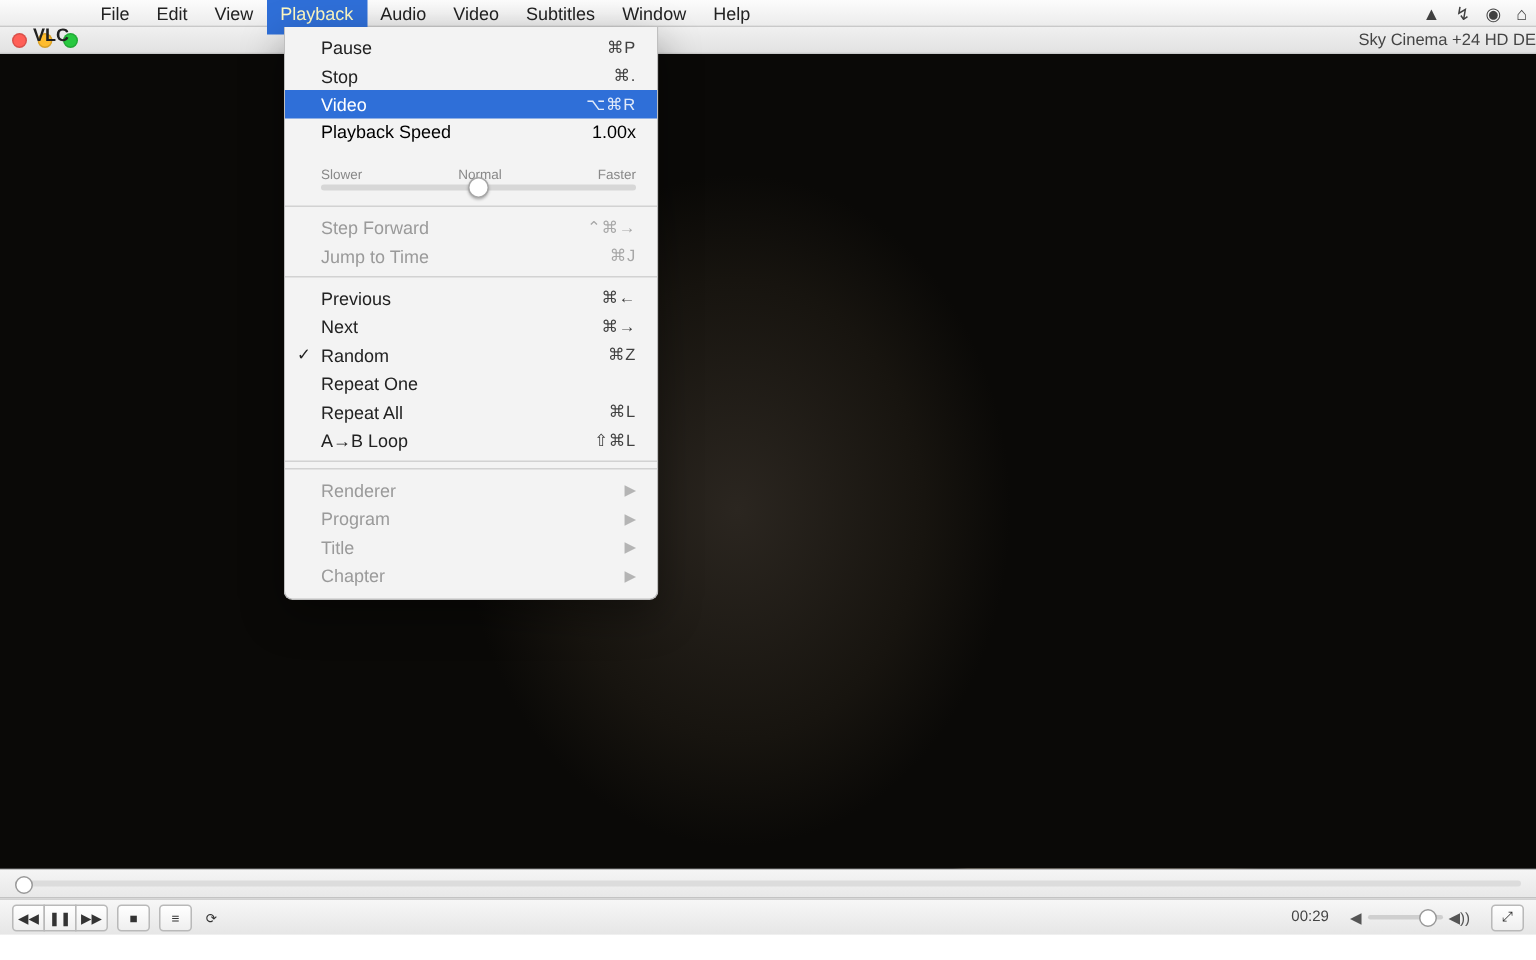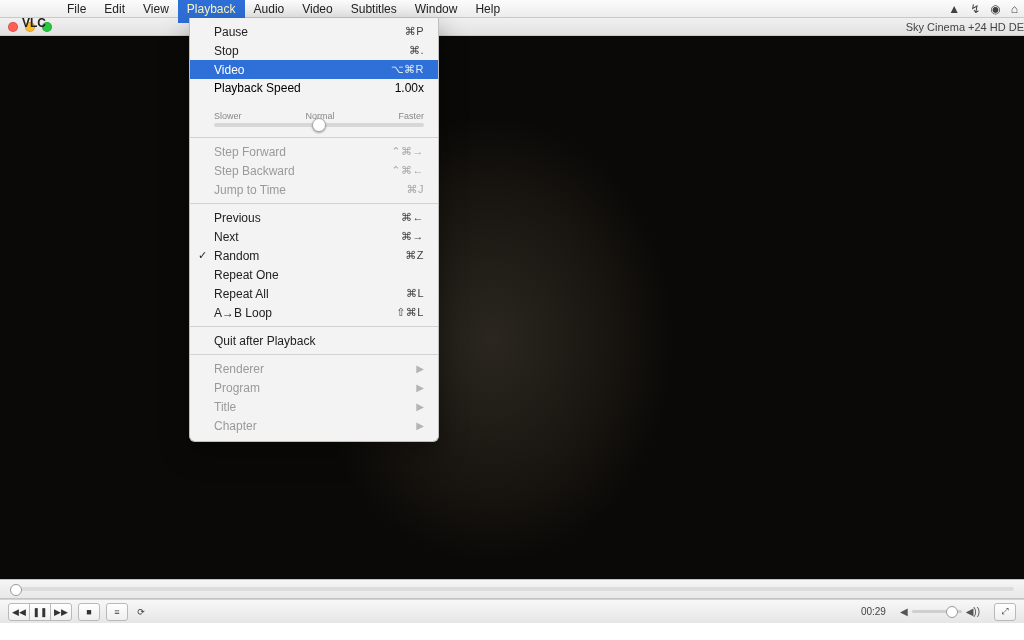--- a/index.html
+++ b/index.html
@@ -198,24 +198,20 @@
     <div class="speed-track"></div>
   </div>
 
   <div class="dd-sep"></div>
 
   <div class="dd-row disabled">
     <span>Step Forward</span>
       <span class="sc">⌃⌘→</span>
   </div>
   <div class="dd-row disabled">
-    <span>Step Backward</span>
-      <span class="sc">⌃⌘←</span>
-  </div>
-  <div class="dd-row disabled">
     <span>Jump to Time</span>
       <span class="sc">⌘J</span>
   </div>
 
   <div class="dd-sep"></div>
 
   <div class="dd-row">
     <span>Previous</span>
       <span class="sc">⌘←</span>
   </div>
@@ -235,23 +231,20 @@
     <span>Repeat All</span>
       <span class="sc">⌘L</span>
   </div>
   <div class="dd-row">
     <span>A→B Loop</span>
       <span class="sc">⇧⌘L</span>
   </div>
 
   <div class="dd-sep"></div>
 
-  <div class="dd-row">
-    <span>Quit after Playback</span>
-  </div>
 
   <div class="dd-sep"></div>
 
   <div class="dd-row disabled">
     <span>Renderer</span>
       <span class="arrow-r">▶</span>
   </div>
   <div class="dd-row disabled">
     <span>Program</span>
       <span class="arrow-r">▶</span>

